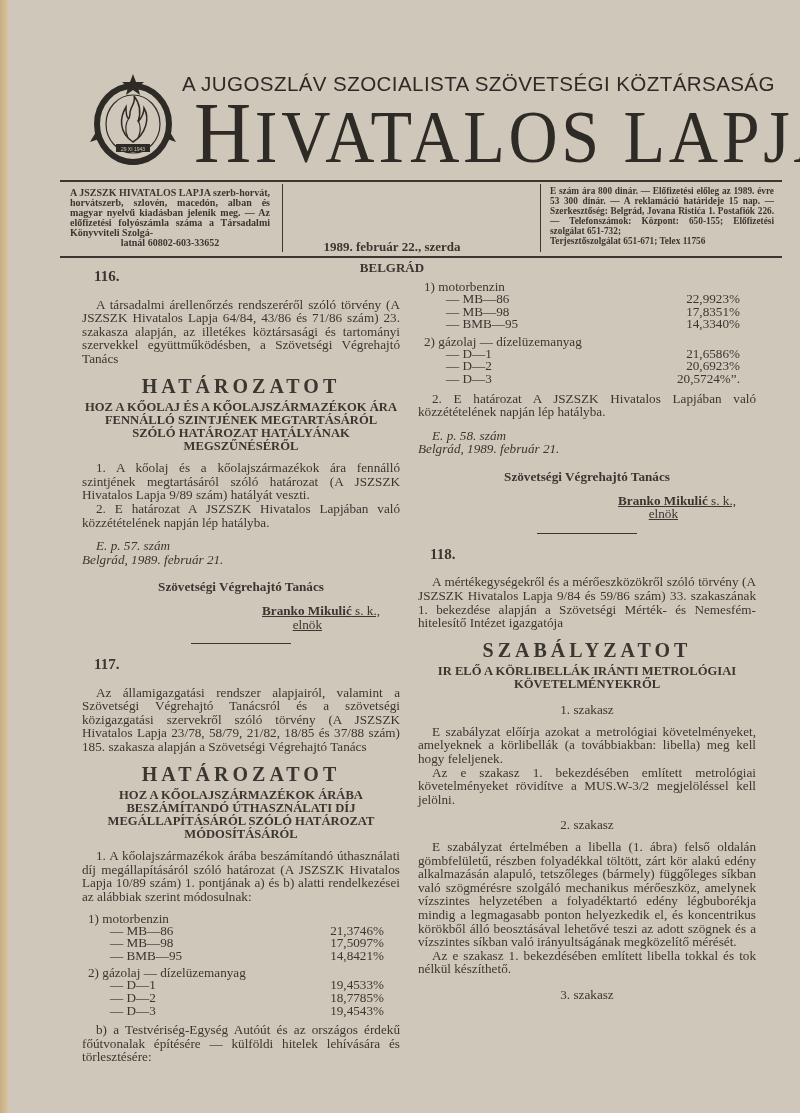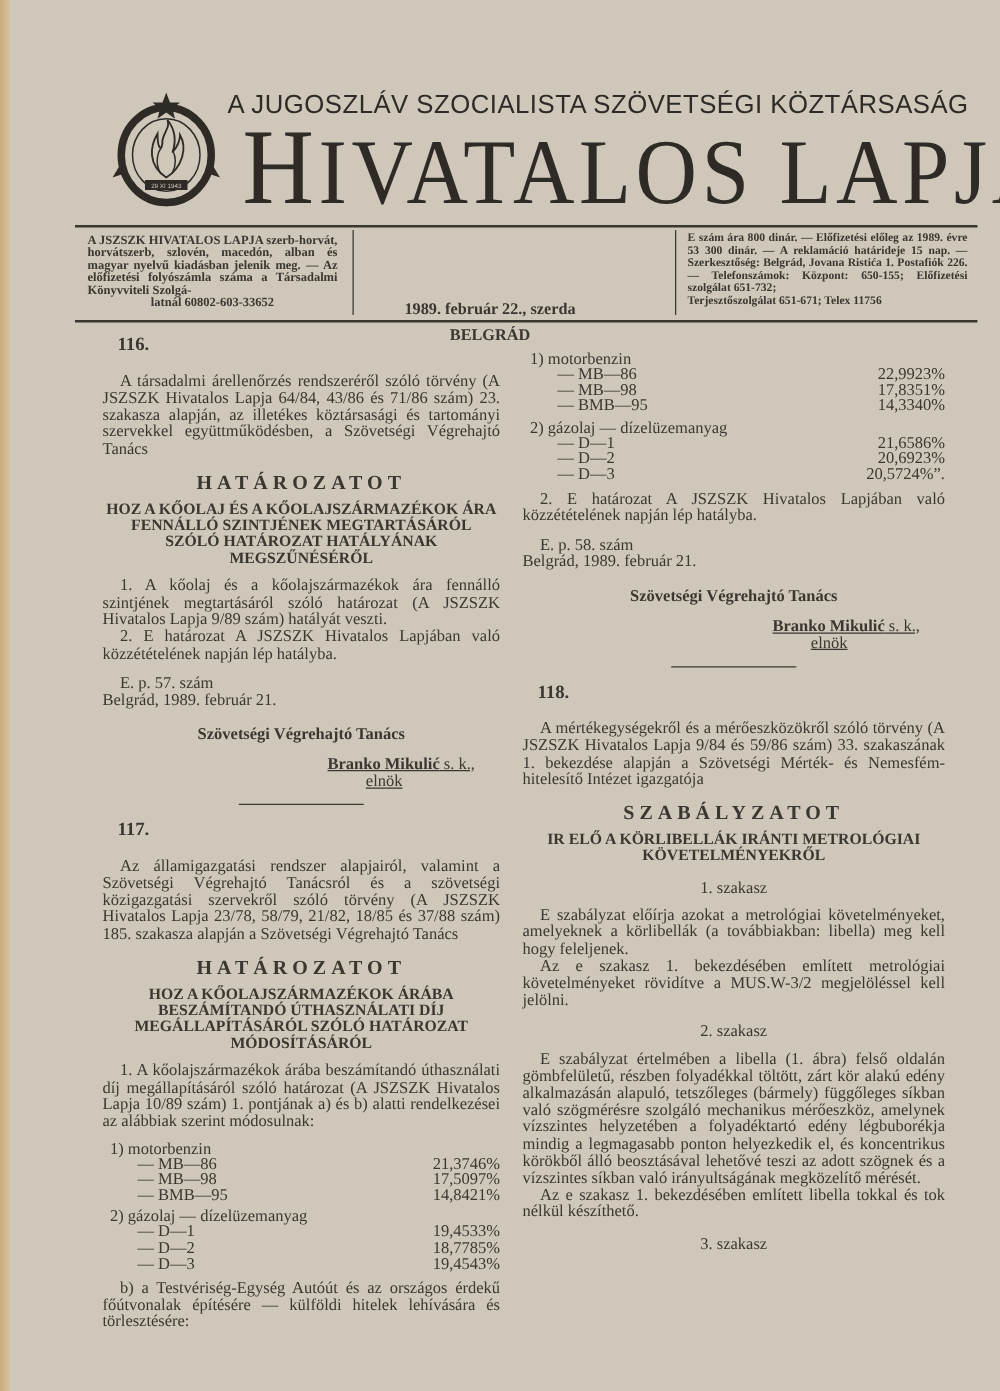--- a/index.html
+++ b/index.html
@@ -28,30 +28,30 @@
   .info-mid { position: absolute; left: 232px; top: 4px; width: 200px; text-align: center; font-weight: bold; font-size: 13px; line-height: 21px; color: #3a3630; margin-top: 48px; }
   .info-right { position: absolute; left: 490px; top: 2px; width: 224px; font-size: 9.3px; line-height: 10px; font-weight: bold; text-align: justify; color: #3a3630; }
   .info-right .last { display: block; }
 
   
   .col { position: absolute; top: 270px; font-size: 13.2px; line-height: 13.6px; color: #3a3630; }
   .col-left { left: 82px; width: 318px; }
   .col-right { left: 418px; width: 338px; }
   .num { font-weight: bold; font-size: 15px; margin: 0 0 14px 12px; }
   p.just { text-align: justify; text-indent: 14px; }
-  .spaced-heading { text-align: center; font-weight: bold; font-size: 16px; letter-spacing: 4px; margin: 14px 0 8px; }
+  .spaced-heading { text-align: center; font-weight: bold; font-size: 20px; letter-spacing: 4px; margin: 14px 0 8px; }
   .caps-title { text-align: center; font-weight: bold; font-size: 12.6px; line-height: 13px; margin-bottom: 8px; }
-  .ep { margin-top: 10px; }
+  .ep { margin-top: 10px; font-style: italic; }
   .ep .l1 { padding-left: 14px; display: block; }
   .signer-body { text-align: center; font-weight: bold; margin: 14px 0 10px; }
   .signer { text-align: right; padding-right: 20px; text-decoration: underline; }
   .signer b { font-weight: bold; }
   .signer .role { display: block; text-align: right; padding-right: 58px; }
   .short-rule { width: 100px; height: 1px; background: #3a3630; margin: 12px auto 14px; }
-  .list { margin: 8px 0 6px 6px; }
+  .list { margin: 8px 16px 6px 6px; }
   .list .grp { margin-bottom: 4px; }
   .list .row { display: flex; justify-content: space-between; padding-left: 22px; line-height: 12.6px; }
   .list .row .v { width: 80px; text-align: right; }
   .list .head { line-height: 13px; }
   .section { text-align: center; margin: 12px 0 8px; }
 </style>
 </head>
 <body>
 
 <div class="edge"></div>

